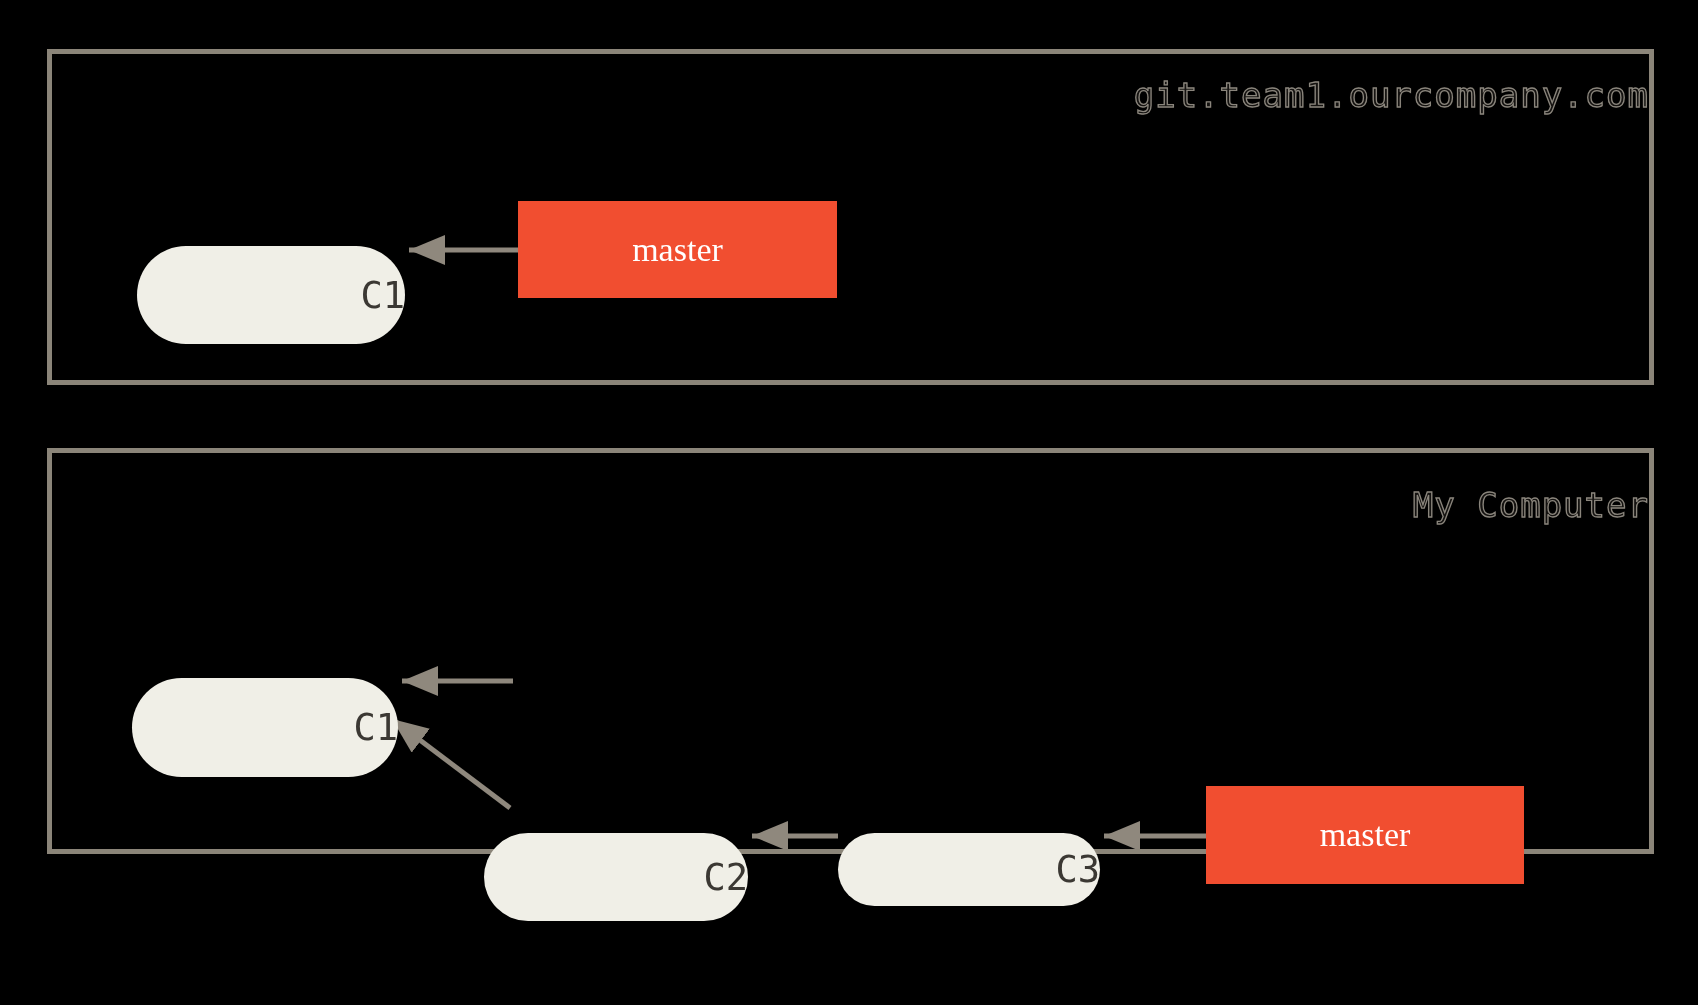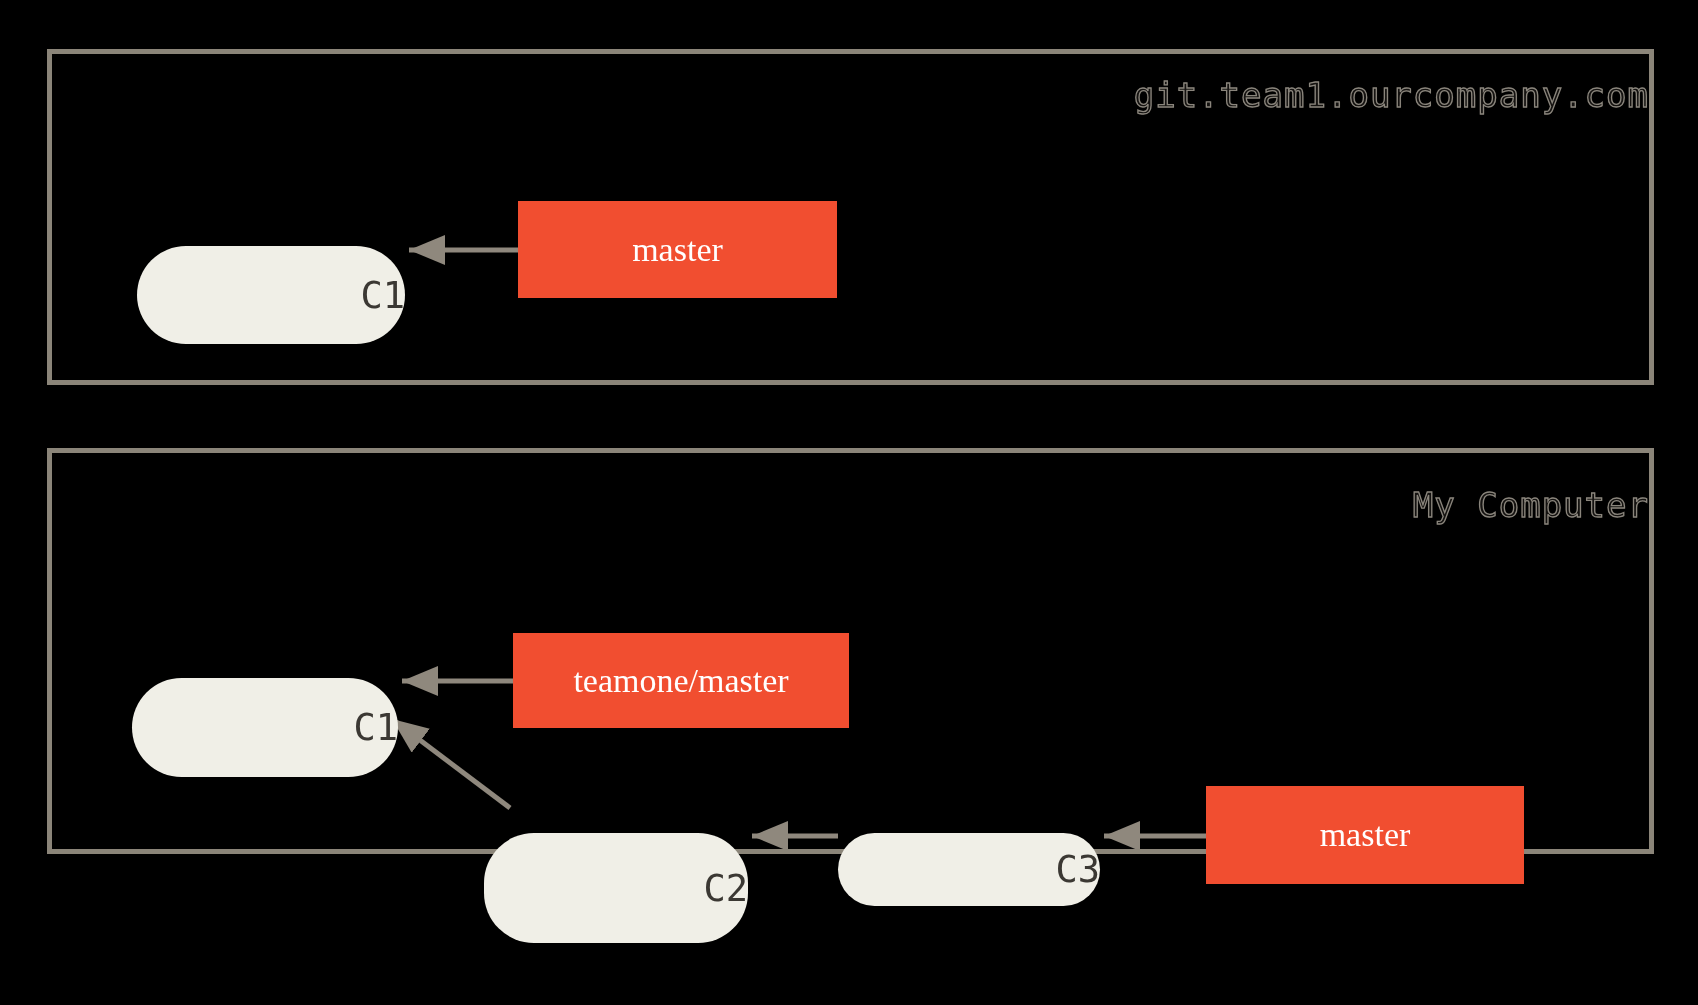--- a/index.html
+++ b/index.html
@@ -56,21 +56,21 @@
     background:var(--branch-fill);
     display:flex;align-items:center;justify-content:center;
     font-size:34px;
     color:var(--branch-text);
     font-family:Liberation Serif, serif;
   }
   .c1-remote{left:137px;top:201px;width:268px;height:98px;}
   .master-remote{left:518px;top:201px;width:319px;height:97px;}
   .c1-local{left:132px;top:633px;width:266px;height:99px;}
   .teamone-master{left:513px;top:633px;width:336px;height:95px;}
-  .c2-local{left:484px;top:788px;width:264px;height:110px;}
+  .c2-local{left:484px;top:788px;width:264px;height:88px;}
   .c3-local{left:838px;top:788px;width:262px;height:73px;}
   .master-local{left:1206px;top:786px;width:318px;height:98px;}
   .arrows{
     position:absolute;left:0;top:0;width:1698px;height:1005px;
     pointer-events:none;
   }
   .arrow-line{stroke:var(--arrow);stroke-width:5px;}
 </style>
 </head>
 <body>
@@ -101,23 +101,20 @@
   <div class="commit c1-remote">
     <span>C1</span>
   </div>
   <div class="branch master-remote">
     <span>master</span>
   </div>
 
   <div class="commit c1-local">
     <span>C1</span>
   </div>
-  <div class="branch teamone-master">
-    <span>teamone/master</span>
-  </div>
   <div class="commit c2-local">
     <span>C2</span>
   </div>
   <div class="commit c3-local">
     <span>C3</span>
   </div>
   <div class="branch master-local">
     <span>master</span>
   </div>
 

